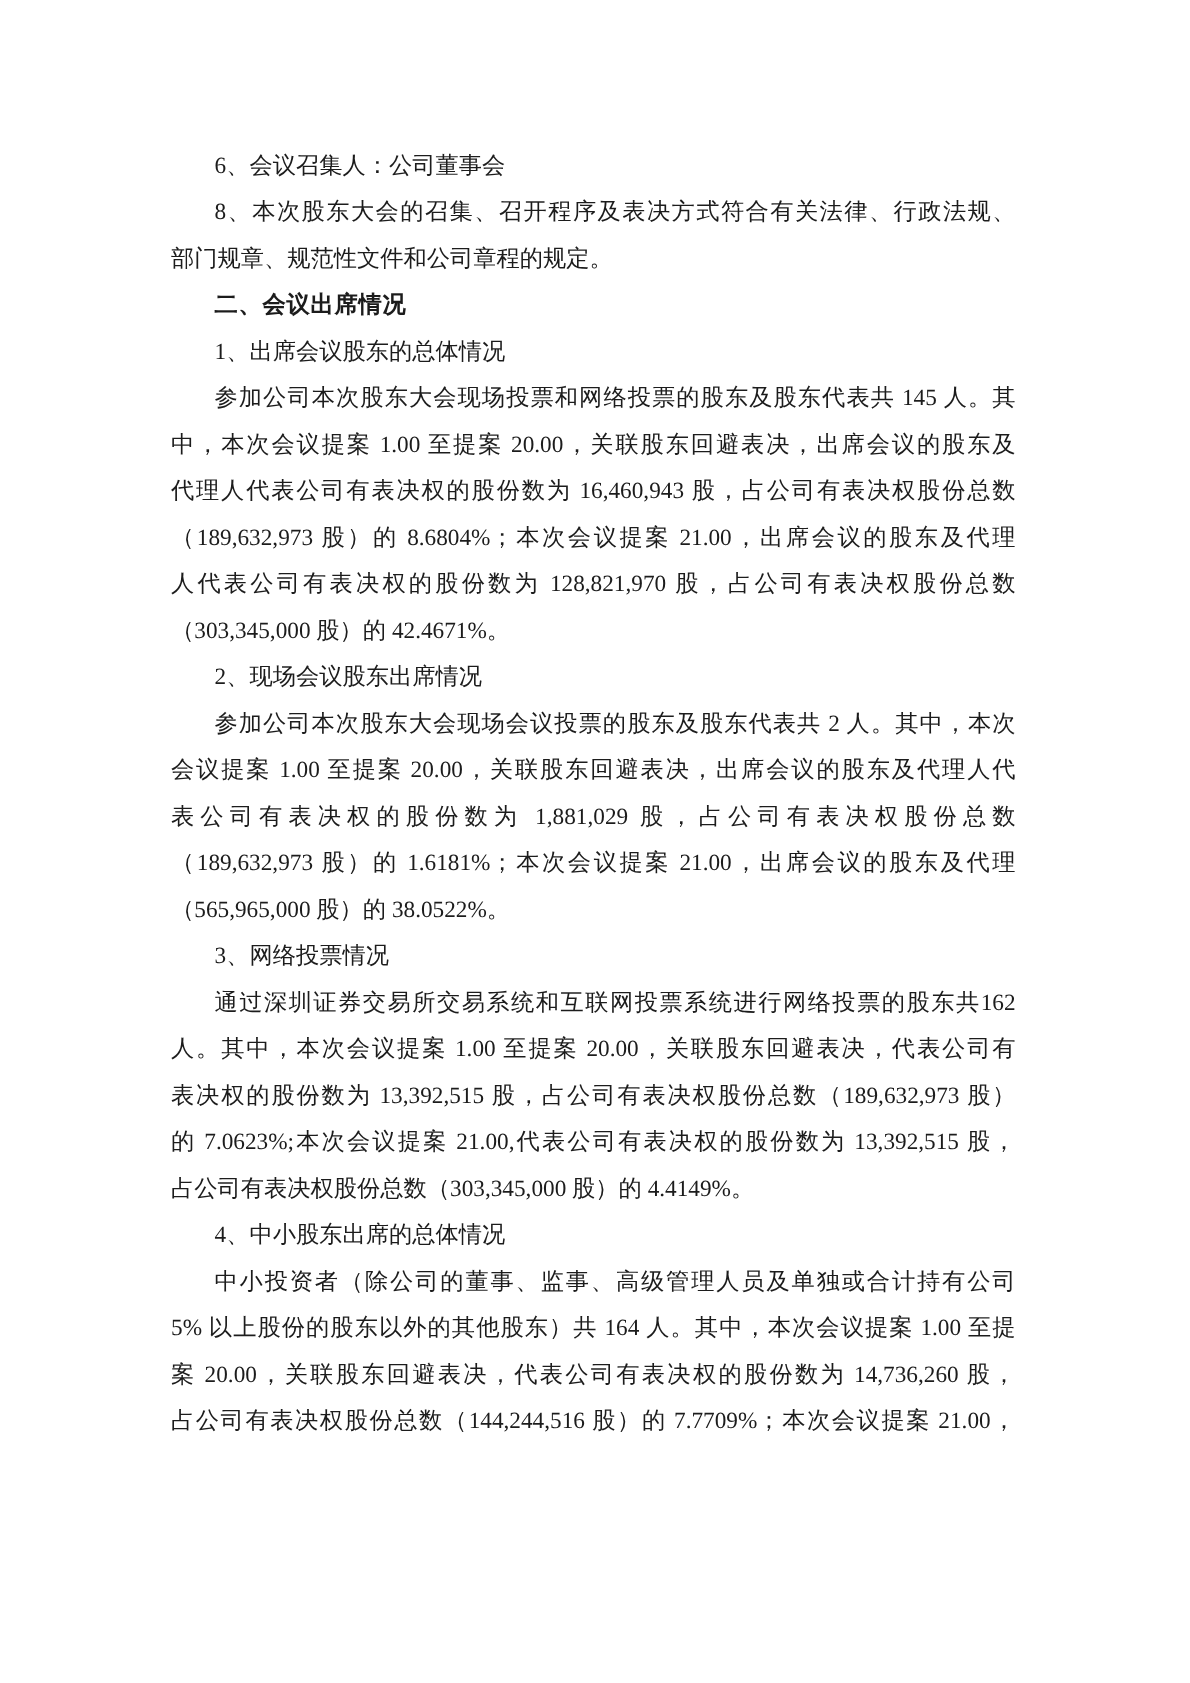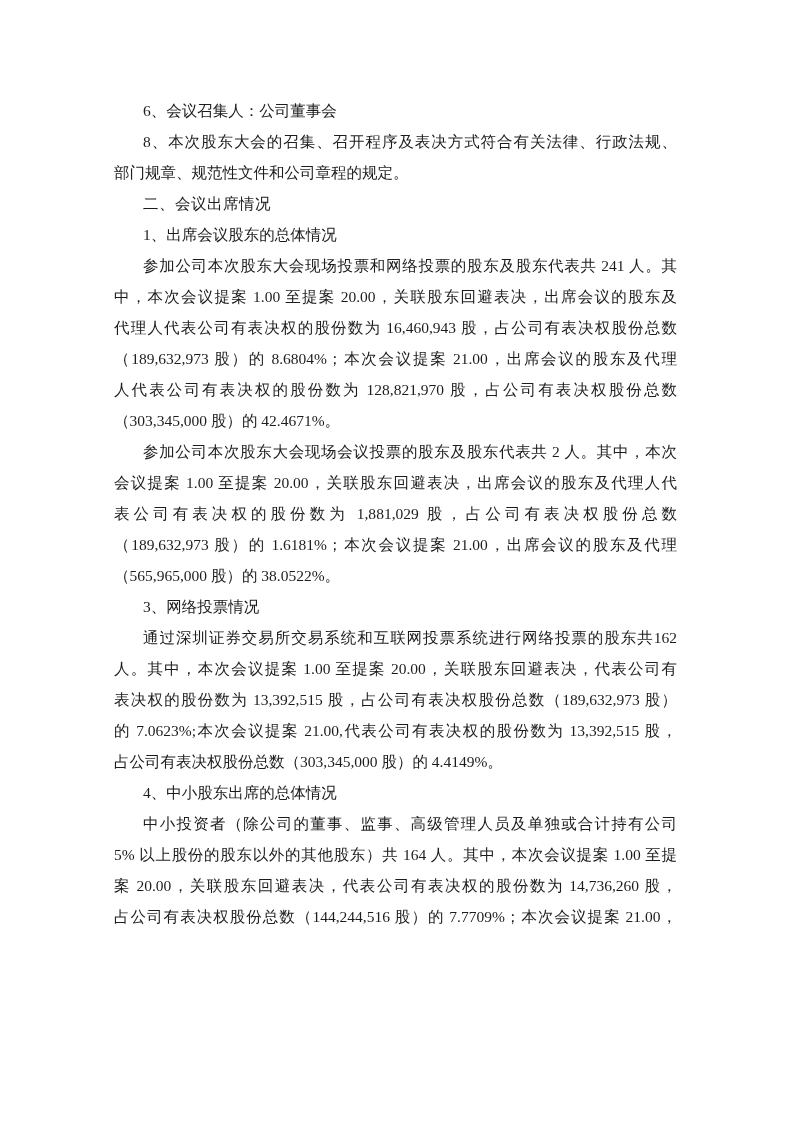--- a/index.html
+++ b/index.html
@@ -41,21 +41,21 @@
     text-align: left;
   }
   .text-line.fill {
     text-align: justify;
     text-align-last: justify;
   }
   .text-line.indent {
     padding-left: 29px;
   }
   .text-line.bold {
-    font-weight: 400;
+    font-weight: 700;
     letter-spacing: 0.5px;
   }
 </style>
 </head>
 <body>
 
 <div class="doc-page">
   <div class="doc-body" id="doc-body">
       <div class="para">
         <div class="text-line indent">6、会议召集人：公司董事会</div>
@@ -64,26 +64,29 @@
         <div class="text-line indent fill">8、本次股东大会的召集、召开程序及表决方式符合有关法律、行政法规、</div>
         <div class="text-line">部门规章、规范性文件和公司章程的规定。</div>
       </div>
       <div class="para">
         <div class="text-line indent bold">二、会议出席情况</div>
       </div>
       <div class="para">
         <div class="text-line indent">1、出席会议股东的总体情况</div>
       </div>
       <div class="para">
-        <div class="text-line indent fill">参加公司本次股东大会现场投票和网络投票的股东及股东代表共 241 人。其</div>
+        <div class="text-line indent fill">参加公司本次股东大会现场投票和网络投票的股东及股东代表共 145 人。其</div>
         <div class="text-line fill">中，本次会议提案 1.00 至提案 20.00，关联股东回避表决，出席会议的股东及</div>
         <div class="text-line fill">代理人代表公司有表决权的股份数为 16,460,943 股，占公司有表决权股份总数</div>
         <div class="text-line fill">（189,632,973 股）的 8.6804%；本次会议提案 21.00，出席会议的股东及代理</div>
         <div class="text-line fill">人代表公司有表决权的股份数为 128,821,970 股，占公司有表决权股份总数</div>
         <div class="text-line">（303,345,000 股）的 42.4671%。</div>
+      </div>
+      <div class="para">
+        <div class="text-line indent">2、现场会议股东出席情况</div>
       </div>
       <div class="para">
         <div class="text-line indent fill">参加公司本次股东大会现场会议投票的股东及股东代表共 2 人。其中，本次</div>
         <div class="text-line fill">会议提案 1.00 至提案 20.00，关联股东回避表决，出席会议的股东及代理人代</div>
         <div class="text-line fill">表公司有表决权的股份数为 1,881,029 股，占公司有表决权股份总数</div>
         <div class="text-line fill">（189,632,973 股）的 1.6181%；本次会议提案 21.00，出席会议的股东及代理</div>
         <div class="text-line">（565,965,000 股）的 38.0522%。</div>
       </div>
       <div class="para">
         <div class="text-line indent">3、网络投票情况</div>

